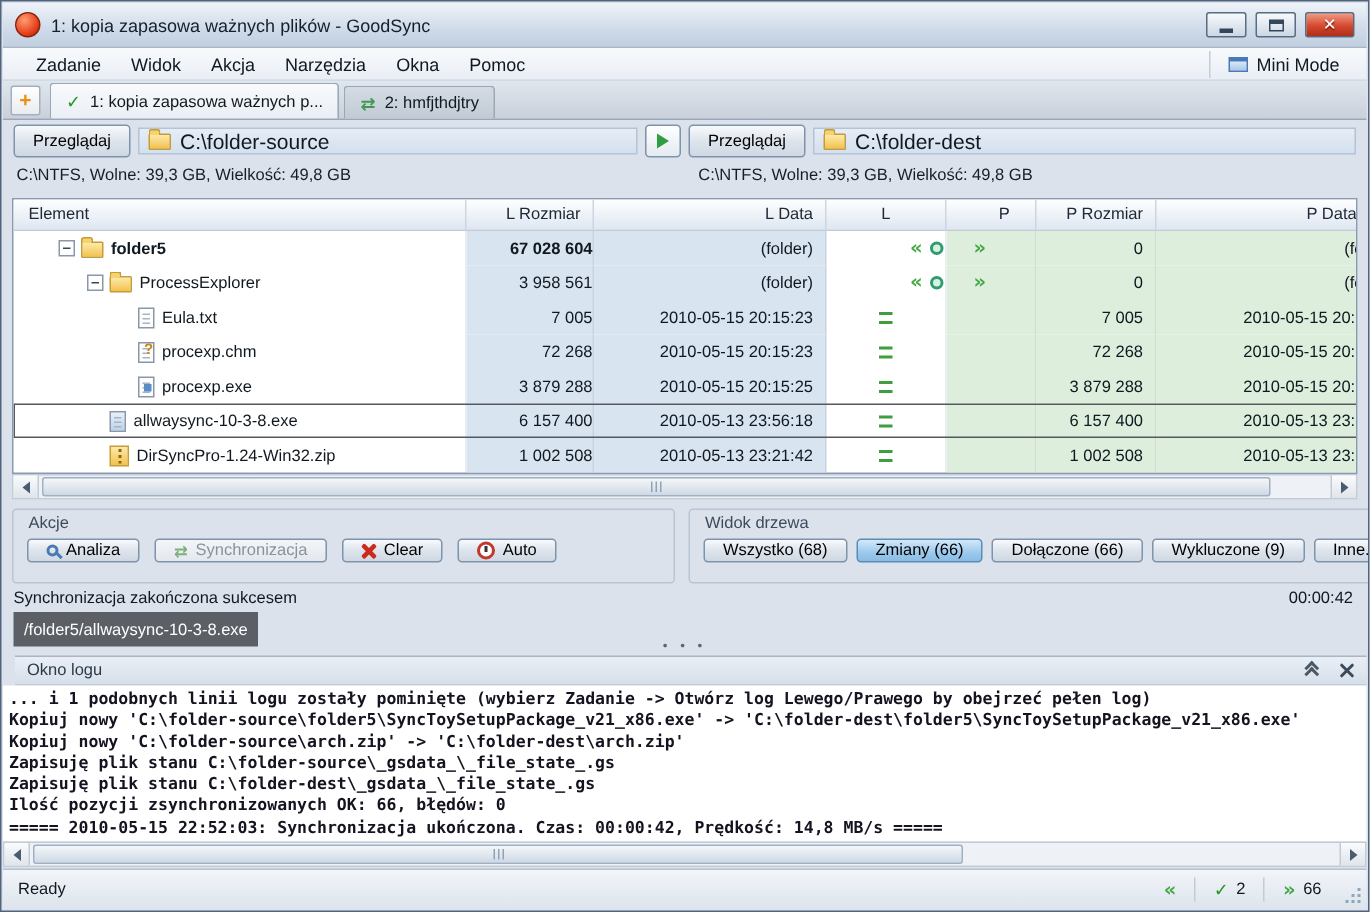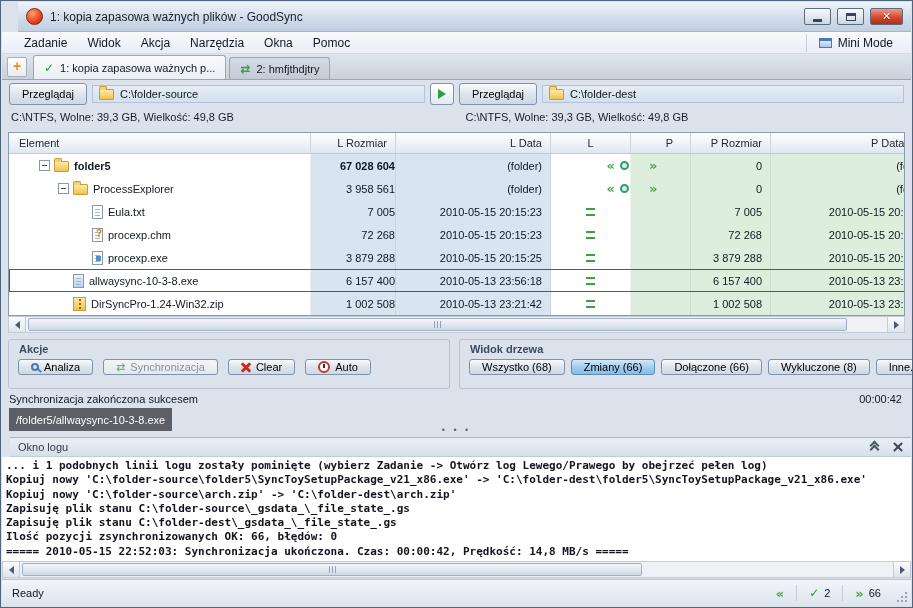--- a/index.html
+++ b/index.html
@@ -4,21 +4,21 @@
 <style>
   * { box-sizing: border-box; margin: 0; padding: 0; }
   html,body { width: 913px; height: 608px; }
   body { font-family: "Liberation Sans", sans-serif; font-size: 12px; color: #101820; }
   .window { position: absolute; inset: 0; background: #dbe2ec; border: 1px solid #50657d; overflow: hidden; }
   .glyph { font-family: "DejaVu Sans", sans-serif; }
 
   
   .titlebar { position: absolute; top: 1px; left: 1px; right: 1px; height: 30px;
     background: linear-gradient(#eef3f9, #cfdbe9 60%, #c1cfe0); border-bottom: 1px solid #a8b6c6;
-    display: flex; align-items: center; padding: 0 8px; gap: 7px; margin-left: 16px; }
+    display: flex; align-items: center; padding: 0 8px; gap: 7px; }
   .app-icon { width: 17px; height: 17px; border-radius: 50%;
     background: radial-gradient(circle at 35% 30%, #ff9d70, #e8431f 60%, #a61f08); border: 1px solid #8a2208; flex: none; }
   .title-text { font-size: 12px; color: #16202c; }
   .win-controls { margin-left: auto; display: flex; gap: 6px; }
   .wbtn { width: 27px; height: 17px; border: 1px solid #5a6c80; border-radius: 2px;
     background: linear-gradient(#f7fafc, #ccd7e4); display: flex; align-items: center; justify-content: center; }
   .wbtn.close { width: 33px; background: linear-gradient(#f09a85, #d5492f 55%, #b02f18); color: #fff;
     font-weight: bold; font-size: 11px; text-shadow: 0 1px 1px #7a1c08; }
   .glyph-min { width: 9px; height: 3px; background: #34465c; margin-top: 8px; }
   .glyph-max { width: 10px; height: 8px; border: 1px solid #34465c; border-top-width: 3px; }
@@ -48,21 +48,21 @@
   .ic-syncarrows { color: #3f9a4f; font-weight: bold; font-size: 12px; }
 
   
   .browse-row { position: absolute; top: 79px; left: 1px; right: 1px; height: 27px;
     display: flex; align-items: center; padding: 0 7px; gap: 5px; }
   .half { display: flex; align-items: center; gap: 5px; width: 50%; }
   .btn { height: 22px; padding: 0 12px; border: 1px solid #7f93ab; border-radius: 3px;
     background: linear-gradient(#f8fafc, #dde4ec 50%, #cfd8e3); font-size: 11px;
     display: inline-flex; align-items: center; justify-content: center; gap: 5px; white-space: nowrap; }
   .path-field { flex: 1; height: 18px; background: linear-gradient(#e6edf6, #d4e0ee);
-    border: 1px solid #b5c3d6; display: flex; align-items: center; gap: 6px; padding: 0 6px; font-size: 11px; }
+    border: 1px solid #b5c3d6; display: flex; align-items: center; gap: 6px; padding: 0 6px; font-size: 14px; }
   .play-btn { width: 24px; height: 22px; border: 1px solid #7f93ab; border-radius: 3px;
     background: linear-gradient(#ffffff, #e4eaf1); display: flex; align-items: center; justify-content: center; }
   .tri-play { width: 0; height: 0; border: 5px solid transparent; border-left: 8px solid #2e9e3e; border-right: none; }
 
   
   .info-row { position: absolute; top: 107px; left: 1px; right: 1px; height: 20px;
     display: flex; font-size: 11px; color: #141e2a; }
   .info-row > div { width: 50%; padding: 3px 0 0 9px; }
 
   
@@ -132,21 +132,21 @@
   .sb-track { flex: 1; position: relative; }
   .sb-thumb { position: absolute; top: 1px; bottom: 1px; background: linear-gradient(#f4f7fa, #cfd9e4);
     border: 1px solid #9fb0c4; border-radius: 2px; display: flex; align-items: center; justify-content: center; gap: 2px; }
   .sb-thumb i { width: 1px; height: 7px; background: #8fa2b8; }
   .table-sb .sb-thumb { left: 2px; right: 40px; }
   .log-sb .sb-thumb { left: 2px; width: 620px; }
 
   
   .groups { position: absolute; top: 338px; left: 7px; right: 7px; height: 50px; display: flex; gap: 9px; }
   .groupbox { border: 1px solid #b9c5d5; border-radius: 3px; position: relative; padding: 19px 9px 0; }
-  .groupbox .gb-title { position: absolute; top: 3px; left: 10px; font-size: 11px; color: #3c4a5c; font-weight: bold; }
+  .groupbox .gb-title { position: absolute; top: 3px; left: 10px; font-size: 11px; color: #3c4a5c; }
   .gb-actions { width: 442px; flex: none; }
   .gb-tree { flex: 1; }
   .btn-row { display: flex; gap: 10px; }
   .gb-tree .btn-row { gap: 6px; }
   .btn.small { height: 16px; font-size: 11px; }
   .btn.disabled { color: #8a929c; background: linear-gradient(#f3f5f8, #e3e8ee); }
   .btn.active-blue { background: linear-gradient(#d3e8f9, #9cc9ec 60%, #8abce4); border-color: #5a8cb8; }
   .ic-mag { width: 8px; height: 8px; border: 2px solid #4a7ab5; border-radius: 50%; position: relative; flex: none; }
   .ic-mag::after { content: ""; position: absolute; width: 6px; height: 2px; background: #4a7ab5;
     transform: rotate(45deg); right: -5px; bottom: -2px; }
@@ -450,21 +450,21 @@
         <button class="btn small">
             <span>Wszystko (68)</span>
           </button>
         <button class="btn small active-blue">
             <span>Zmiany (66)</span>
           </button>
         <button class="btn small">
             <span>Dołączone (66)</span>
           </button>
         <button class="btn small">
-            <span>Wykluczone (8)</span>
+            <span>Wykluczone (9)</span>
           </button>
         <button class="btn small">
             <span>Inne...</span>
           </button>
       </div>
     </div>
   </div>
 
   <div class="status-line">
     <span>Synchronizacja zakończona sukcesem</span>

